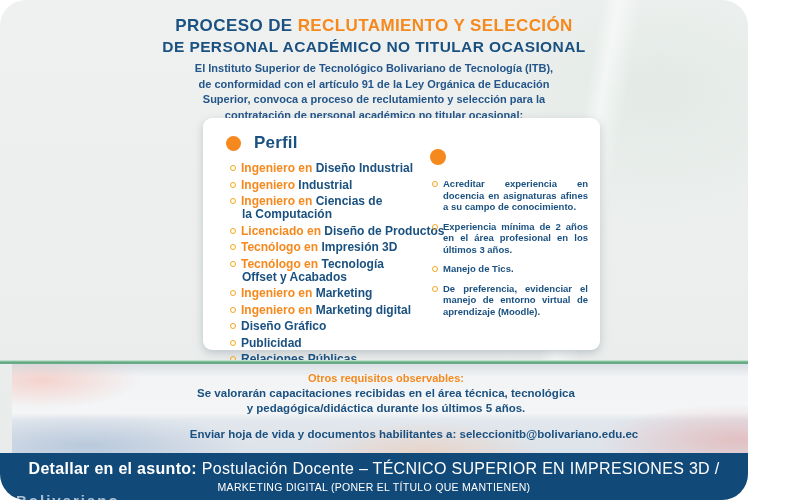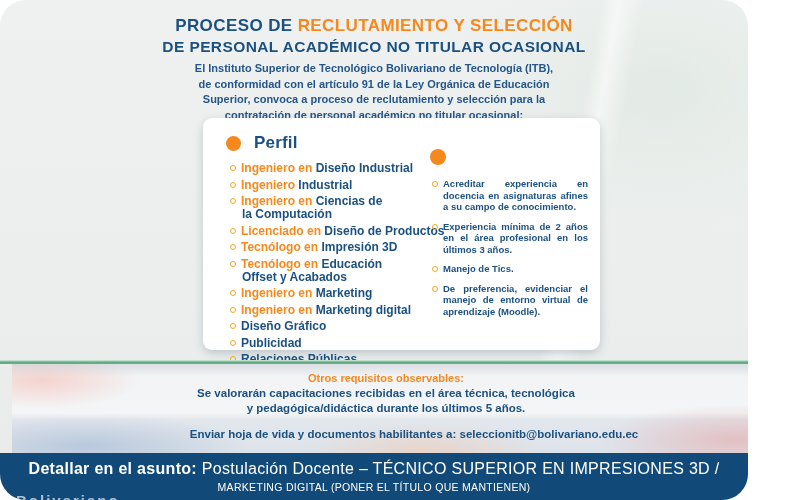--- a/index.html
+++ b/index.html
@@ -101,21 +101,21 @@
       <div class="sec-head">
         <span class="dot"></span>
         <span class="txt">Perfil</span>
       </div>
       <ul class="plist">
         <li><span class="o"></span><span class="hl">Ingeniero en</span><span> Diseño Industrial</span></li>
         <li><span class="o"></span><span class="hl">Ingeniero</span><span> Industrial</span></li>
         <li><span class="o"></span><span class="hl">Ingeniero en</span><span> Ciencias de</span><div class="l2">la Computación</div></li>
         <li><span class="o"></span><span class="hl">Licenciado en</span><span> Diseño de Productos</span></li>
         <li><span class="o"></span><span class="hl">Tecnólogo en</span><span> Impresión 3D</span></li>
-        <li><span class="o"></span><span class="hl">Tecnólogo en</span><span> Educación</span><div class="l2">Offset y Acabados</div></li>
+        <li><span class="o"></span><span class="hl">Tecnólogo en</span><span> Tecnología</span><div class="l2">Offset y Acabados</div></li>
         <li><span class="o"></span><span class="hl">Ingeniero en</span><span> Marketing</span></li>
         <li><span class="o"></span><span class="hl">Ingeniero en</span><span> Marketing digital</span></li>
         <li><span class="o"></span><span class="hl"></span><span>Diseño Gráfico</span></li>
         <li><span class="o"></span><span class="hl"></span><span>Publicidad</span></li>
         <li><span class="o"></span><span class="hl"></span><span>Relaciones Públicas</span></li>
         <li><span class="o"></span><span class="hl"></span><span>Comunicación Audiovisual</span></li>
       </ul>
     </div>
 
     <div class="col2">

